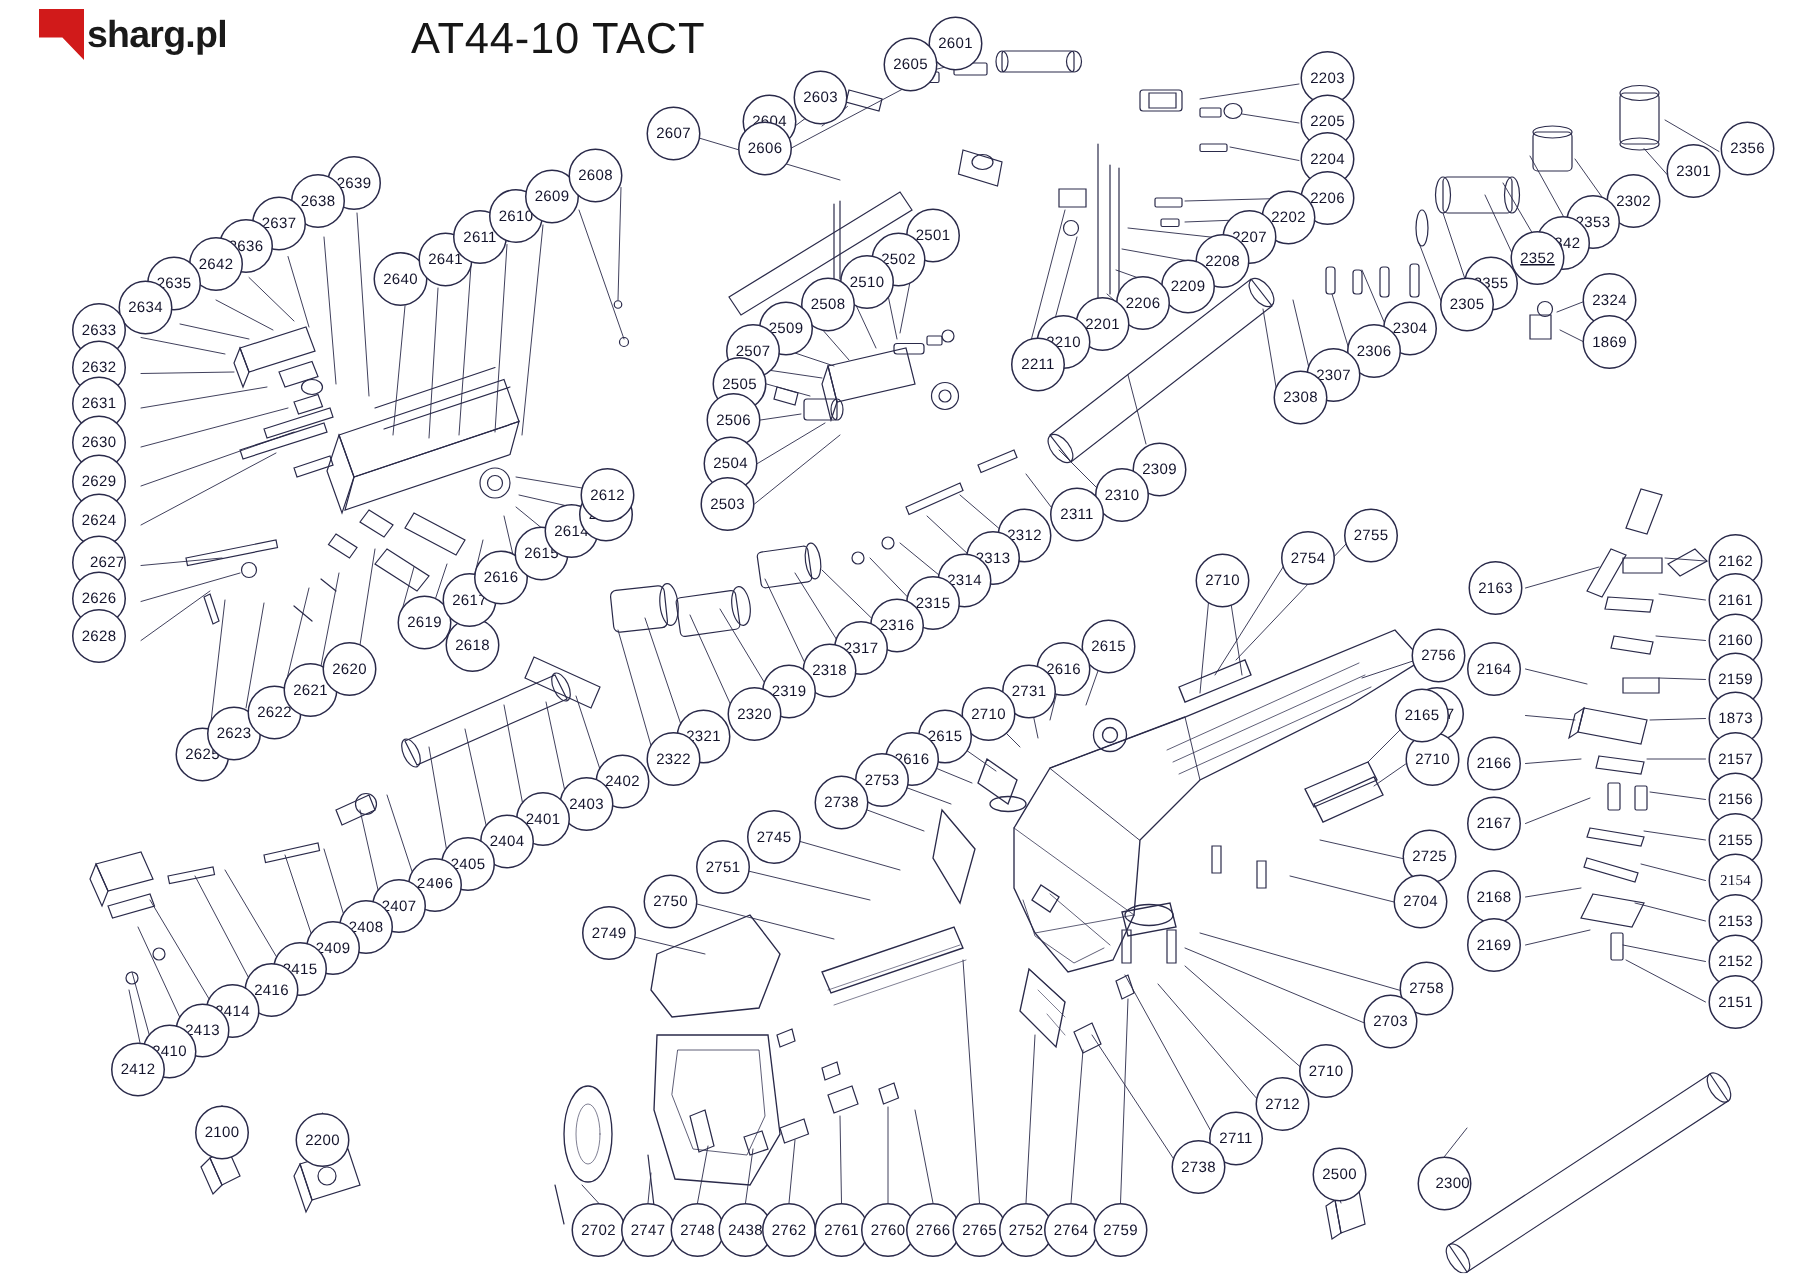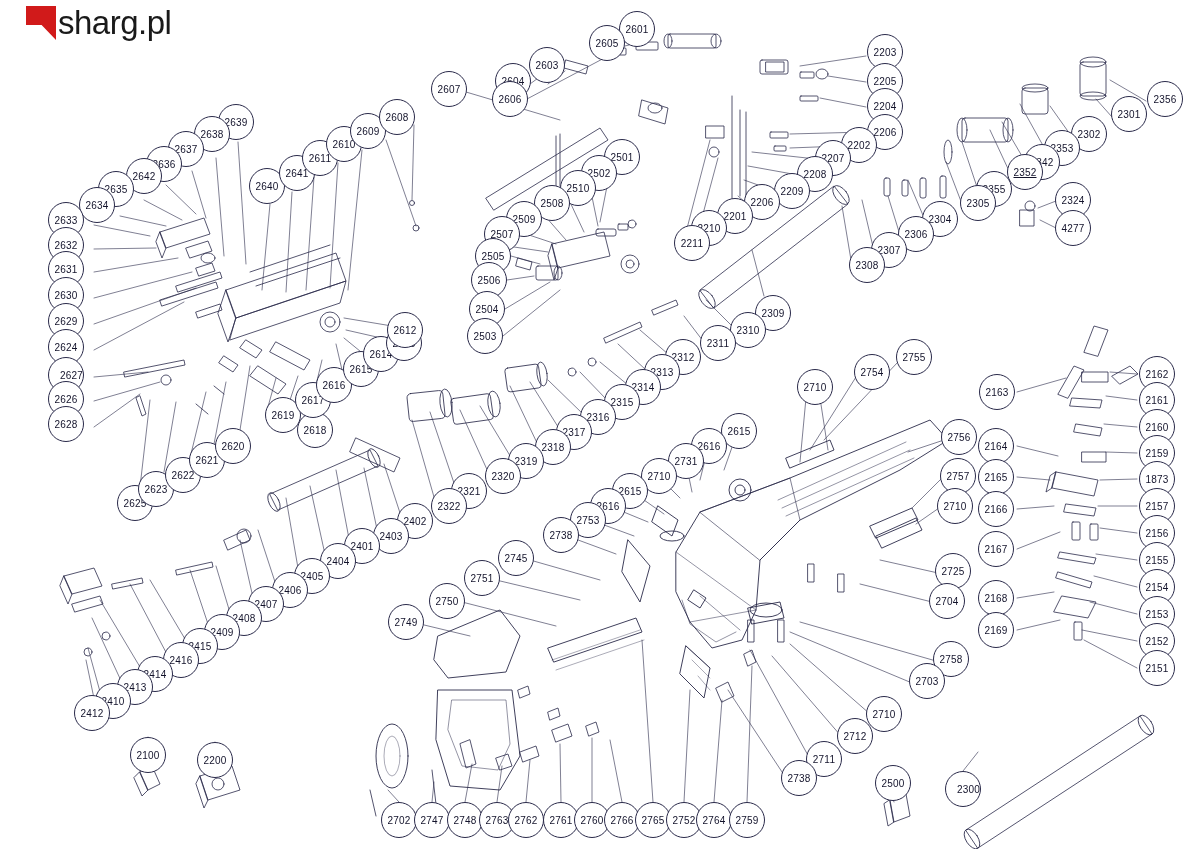--- a/index.html
+++ b/index.html
@@ -33,22 +33,22 @@
     align-items: center;
   }
   #logo-mark {
     width: 30px;
     height: 34px;
     background: #d11a1a;
     clip-path: polygon(0 0, 100% 0, 100% 100%, 52% 56%, 0 56%);
     margin-right: 2px;
   }
   #logo-text {
-    font-size: 33px;
-    font-weight: normal;
+    font-size: 25px;
+    font-weight: bold;
     color: #1a1a1a;
     letter-spacing: -0.5px;
     line-height: 34px;
   }
   #model-title {
     position: absolute;
     left: 274px;
     top: 10px;
     font-size: 29px;
     color: #161616;
@@ -88,20 +88,21 @@
 </head>
 <body>
 
 <div id="page">
 
   <div id="header">
     <div id="logo">
       <div id="logo-mark"></div>
       <div id="logo-text">sharg.pl</div>
     </div>
+    <div id="model-title">AT44-10 TACT</div>
   </div>
 
   <div id="diagram">
     <svg width="1200" height="849" viewBox="0 0 1200 849">
       <g stroke="#2a2a4a" stroke-width="0.7" fill="none" stroke-linecap="round">
 
         <g stroke-width="0.8">
           <rect x="668" y="34" width="48" height="14" rx="2"></rect>
           <ellipse cx="716" cy="41" rx="5" ry="7"></ellipse>
           <ellipse cx="668" cy="41" rx="4" ry="7"></ellipse>
@@ -516,21 +517,21 @@
       <div class="callout" style="left: 709px; top: 228px;">2210</div>
       <div class="callout" style="left: 692px; top: 243px;">2211</div>
       <div class="callout" style="left: 1165px; top: 99px;">2356</div>
       <div class="callout" style="left: 1129px; top: 114px;">2301</div>
       <div class="callout" style="left: 1089px; top: 134px;">2302</div>
       <div class="callout" style="left: 1062px; top: 148px;">2353</div>
       <div class="callout" style="left: 1042px; top: 162px;">2342</div>
       <div class="callout" style="left: 1025px; top: 172px; text-decoration: underline;">2352</div>
       <div class="callout" style="left: 994px; top: 189px;">2355</div>
       <div class="callout" style="left: 1073px; top: 200px;">2324</div>
-      <div class="callout" style="left: 1073px; top: 228px;">4277</div>
+      <div class="callout" style="left: 1073px; top: 228px;">1869</div>
       <div class="callout" style="left: 978px; top: 203px;">2305</div>
       <div class="callout" style="left: 940px; top: 219px;">2304</div>
       <div class="callout" style="left: 916px; top: 234px;">2306</div>
       <div class="callout" style="left: 889px; top: 250px;">2307</div>
       <div class="callout" style="left: 867px; top: 265px;">2308</div>
       <div class="callout" style="left: 236px; top: 122px;">2639</div>
       <div class="callout" style="left: 212px; top: 134px;">2638</div>
       <div class="callout" style="left: 186px; top: 149px;">2637</div>
       <div class="callout" style="left: 164px; top: 164px;">2636</div>
       <div class="callout" style="left: 144px; top: 176px;">2642</div>
@@ -586,21 +587,21 @@
       <div class="callout" style="left: 553px; top: 447px;">2318</div>
       <div class="callout" style="left: 526px; top: 461px;">2319</div>
       <div class="callout" style="left: 503px; top: 476px;">2320</div>
       <div class="callout" style="left: 469px; top: 491px;">2321</div>
       <div class="callout" style="left: 449px; top: 506px;">2322</div>
       <div class="callout" style="left: 415px; top: 521px;">2402</div>
       <div class="callout" style="left: 391px; top: 536px;">2403</div>
       <div class="callout" style="left: 362px; top: 546px;">2401</div>
       <div class="callout" style="left: 338px; top: 561px;">2404</div>
       <div class="callout" style="left: 312px; top: 576px;">2405</div>
-      <div class="callout" style="left: 290px; top: 590px;">2406</div>
+      <div class="callout" style="left: 290px; top: 590px; font-family: Liberation Mono, monospace;">2406</div>
       <div class="callout" style="left: 266px; top: 604px;">2407</div>
       <div class="callout" style="left: 244px; top: 618px;">2408</div>
       <div class="callout" style="left: 222px; top: 632px;">2409</div>
       <div class="callout" style="left: 200px; top: 646px;">2415</div>
       <div class="callout" style="left: 181px; top: 660px;">2416</div>
       <div class="callout" style="left: 155px; top: 674px;">2414</div>
       <div class="callout" style="left: 135px; top: 687px;">2413</div>
       <div class="callout" style="left: 113px; top: 701px;">2410</div>
       <div class="callout" style="left: 92px; top: 713px;">2412</div>
       <div class="callout" style="left: 914px; top: 357px;">2755</div>
@@ -626,43 +627,43 @@
       <div class="callout" style="left: 447px; top: 601px;">2750</div>
       <div class="callout" style="left: 406px; top: 622px;">2749</div>
       <div class="callout" style="left: 884px; top: 714px;">2710</div>
       <div class="callout" style="left: 855px; top: 736px;">2712</div>
       <div class="callout" style="left: 824px; top: 759px;">2711</div>
       <div class="callout" style="left: 799px; top: 778px;">2738</div>
       <div class="callout" style="left: 893px; top: 783px;">2500</div>
       <div class="callout" style="left: 963px; top: 789px; text-align: right;">2300</div>
       <div class="callout" style="left: 997px; top: 392px;">2163</div>
       <div class="callout" style="left: 996px; top: 446px;">2164</div>
-      <div class="callout" style="left: 996px; top: 477px; text-align: center;">2165</div>
+      <div class="callout" style="left: 948px; top: 477px; text-align: center;">2165</div>
       <div class="callout" style="left: 996px; top: 509px;">2166</div>
       <div class="callout" style="left: 996px; top: 549px;">2167</div>
       <div class="callout" style="left: 996px; top: 598px;">2168</div>
       <div class="callout" style="left: 996px; top: 630px;">2169</div>
       <div class="callout" style="left: 1157px; top: 374px;">2162</div>
       <div class="callout" style="left: 1157px; top: 400px;">2161</div>
       <div class="callout" style="left: 1157px; top: 427px;">2160</div>
       <div class="callout" style="left: 1157px; top: 453px;">2159</div>
       <div class="callout" style="left: 1157px; top: 479px;">1873</div>
       <div class="callout" style="left: 1157px; top: 506px;">2157</div>
       <div class="callout" style="left: 1157px; top: 533px;">2156</div>
       <div class="callout" style="left: 1157px; top: 560px;">2155</div>
-      <div class="callout" style="left: 1157px; top: 587px;">2154</div>
+      <div class="callout" style="left: 1157px; top: 587px; font-family: Liberation Serif, serif;">2154</div>
       <div class="callout" style="left: 1157px; top: 614px;">2153</div>
       <div class="callout" style="left: 1157px; top: 641px;">2152</div>
       <div class="callout" style="left: 1157px; top: 668px;">2151</div>
       <div class="callout" style="left: 148px; top: 755px;">2100</div>
       <div class="callout" style="left: 215px; top: 760px;">2200</div>
       <div class="callout" style="left: 399px; top: 820px;">2702</div>
       <div class="callout" style="left: 432px; top: 820px;">2747</div>
       <div class="callout" style="left: 465px; top: 820px;">2748</div>
-      <div class="callout" style="left: 497px; top: 820px;">2763</div>
+      <div class="callout" style="left: 497px; top: 820px;">2438</div>
       <div class="callout" style="left: 526px; top: 820px;">2762</div>
       <div class="callout" style="left: 561px; top: 820px;">2761</div>
       <div class="callout" style="left: 592px; top: 820px;">2760</div>
       <div class="callout" style="left: 622px; top: 820px;">2766</div>
       <div class="callout" style="left: 653px; top: 820px;">2765</div>
       <div class="callout" style="left: 684px; top: 820px;">2752</div>
       <div class="callout" style="left: 714px; top: 820px;">2764</div>
       <div class="callout" style="left: 747px; top: 820px;">2759</div>
     </div>
 

